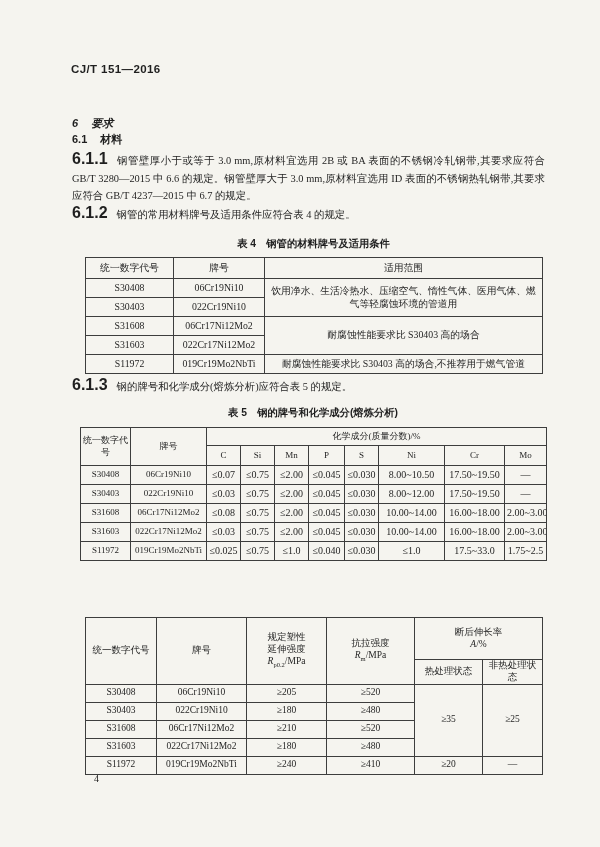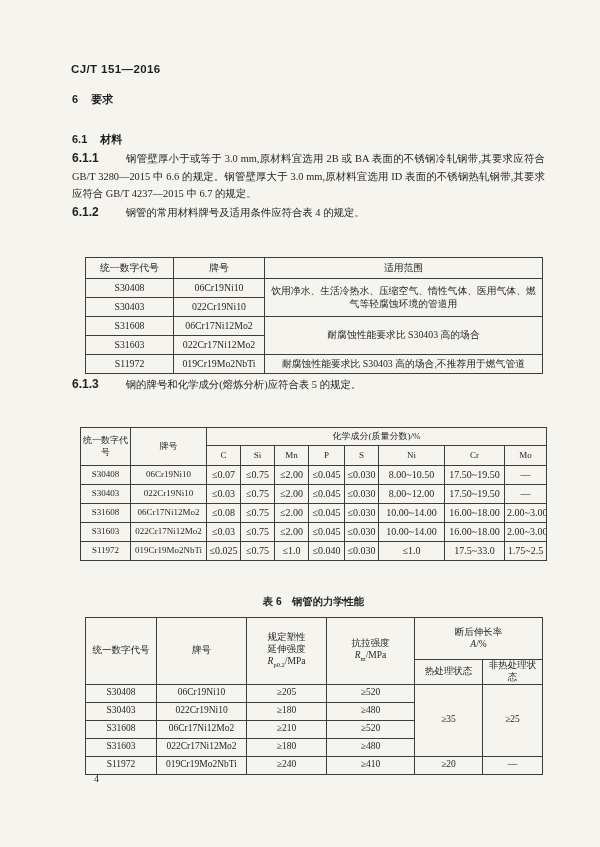--- a/index.html
+++ b/index.html
@@ -17,21 +17,21 @@
   }
   .heading {
     font-family:"Liberation Sans","DejaVu Sans",sans-serif;
     font-weight:bold; font-size:11px;
   }
   .heading .hnum { margin-right:13px; }
 
   .clause { font-size:10.4px; line-height:17.6px; text-align:justify; margin:0; }
   .cnum {
     font-family:"Liberation Sans","DejaVu Sans",sans-serif;
-    font-weight:bold; margin-right:27px; font-size:12px;
+    font-weight:bold; margin-right:9px; font-size:16px;
   }
 
   .tcaption {
     font-family:"Liberation Sans","DejaVu Sans",sans-serif;
     font-weight:bold; font-size:10.3px; text-align:center;
   }
 
   table.std { border-collapse:collapse; table-layout:fixed; border:1.6px solid #222; }
   table.std td {
     border:1px solid #3d3d3d; text-align:center; vertical-align:middle;
@@ -55,35 +55,36 @@
 
   .pagenum { font-size:10px; }
 </style>
 </head>
 <body>
 
 <div class="page">
 
   <div class="abs doc-num" style="left:71px; top:63px;">CJ/T 151—2016</div>
 
-  <div class="abs heading" style="left:72px; top:92px;">
+  <div class="abs heading" style="left:72px; top:116px;font-style:italic;">
     <span class="hnum">6</span><span>要求</span>
   </div>
   <div class="abs heading" style="left:72px; top:132px;">
     <span class="hnum">6.1</span><span>材料</span>
   </div>
 
   <p class="abs clause" style="left:72px; top:150px; width:473px;">
     <span class="cnum">6.1.1</span><span>钢管壁厚小于或等于 3.0 mm,原材料宜选用 2B 或 BA 表面的不锈钢冷轧钢带,其要求应符合 GB/T 3280—2015 中 6.6 的规定。钢管壁厚大于 3.0 mm,原材料宜选用 ID 表面的不锈钢热轧钢带,其要求应符合 GB/T 4237—2015 中 6.7 的规定。</span>
   </p>
 
   <p class="abs clause" style="left:72px; top:204px; width:473px;">
     <span class="cnum">6.1.2</span><span>钢管的常用材料牌号及适用条件应符合表 4 的规定。</span>
   </p>
 
+  <div class="abs tcaption" style="left:85px; top:237px; width:457px;">表 4　钢管的材料牌号及适用条件</div>
 
   <table class="abs std t4" style="left:85px; top:257px; width:457px;">
     <colgroup>
         <col style="width:88px">
         <col style="width:91px">
         <col style="width:278px">
       </colgroup>
     <tbody>
         <tr class="hr">
       <td>统一数字代号</td>
@@ -113,20 +114,21 @@
       <td>019Cr19Mo2NbTi</td>
       <td>耐腐蚀性能要求比 S30403 高的场合,不推荐用于燃气管道</td>
     </tr>
   </tbody>
     </table>
 
   <p class="abs clause" style="left:72px; top:376px; width:473px;">
     <span class="cnum">6.1.3</span><span>钢的牌号和化学成分(熔炼分析)应符合表 5 的规定。</span>
   </p>
 
+  <div class="abs tcaption" style="left:80px; top:406px; width:466px;">表 5　钢的牌号和化学成分(熔炼分析)</div>
 
   <table class="abs std t5" style="left:80px; top:427px; width:466px;">
     <colgroup>
       <col style="width:50px">
         <col style="width:76px">
         <col style="width:34px">
         <col style="width:34px">
       <col style="width:34px">
         <col style="width:36px">
         <col style="width:34px">
@@ -207,21 +209,20 @@
       <td class="chem">≤0.040</td>
       <td class="chem">≤0.030</td>
       <td class="chem">≤1.0</td>
       <td class="chem">17.5~33.0</td>
       <td class="chem">1.75~2.5</td>
     </tr>
   </tbody>
     </table>
 
 
-  <div class="abs tcaption" style="left:85px; top:595px; width:457px;">表 6　钢管的力学性能</div>
 
   <table class="abs std t6" style="left:85px; top:617px; width:457px;">
     <colgroup>
       <col style="width:71px">
         <col style="width:90px">
         <col style="width:80px">
       <col style="width:88px">
         <col style="width:68px">
         <col style="width:60px">
     </colgroup>

